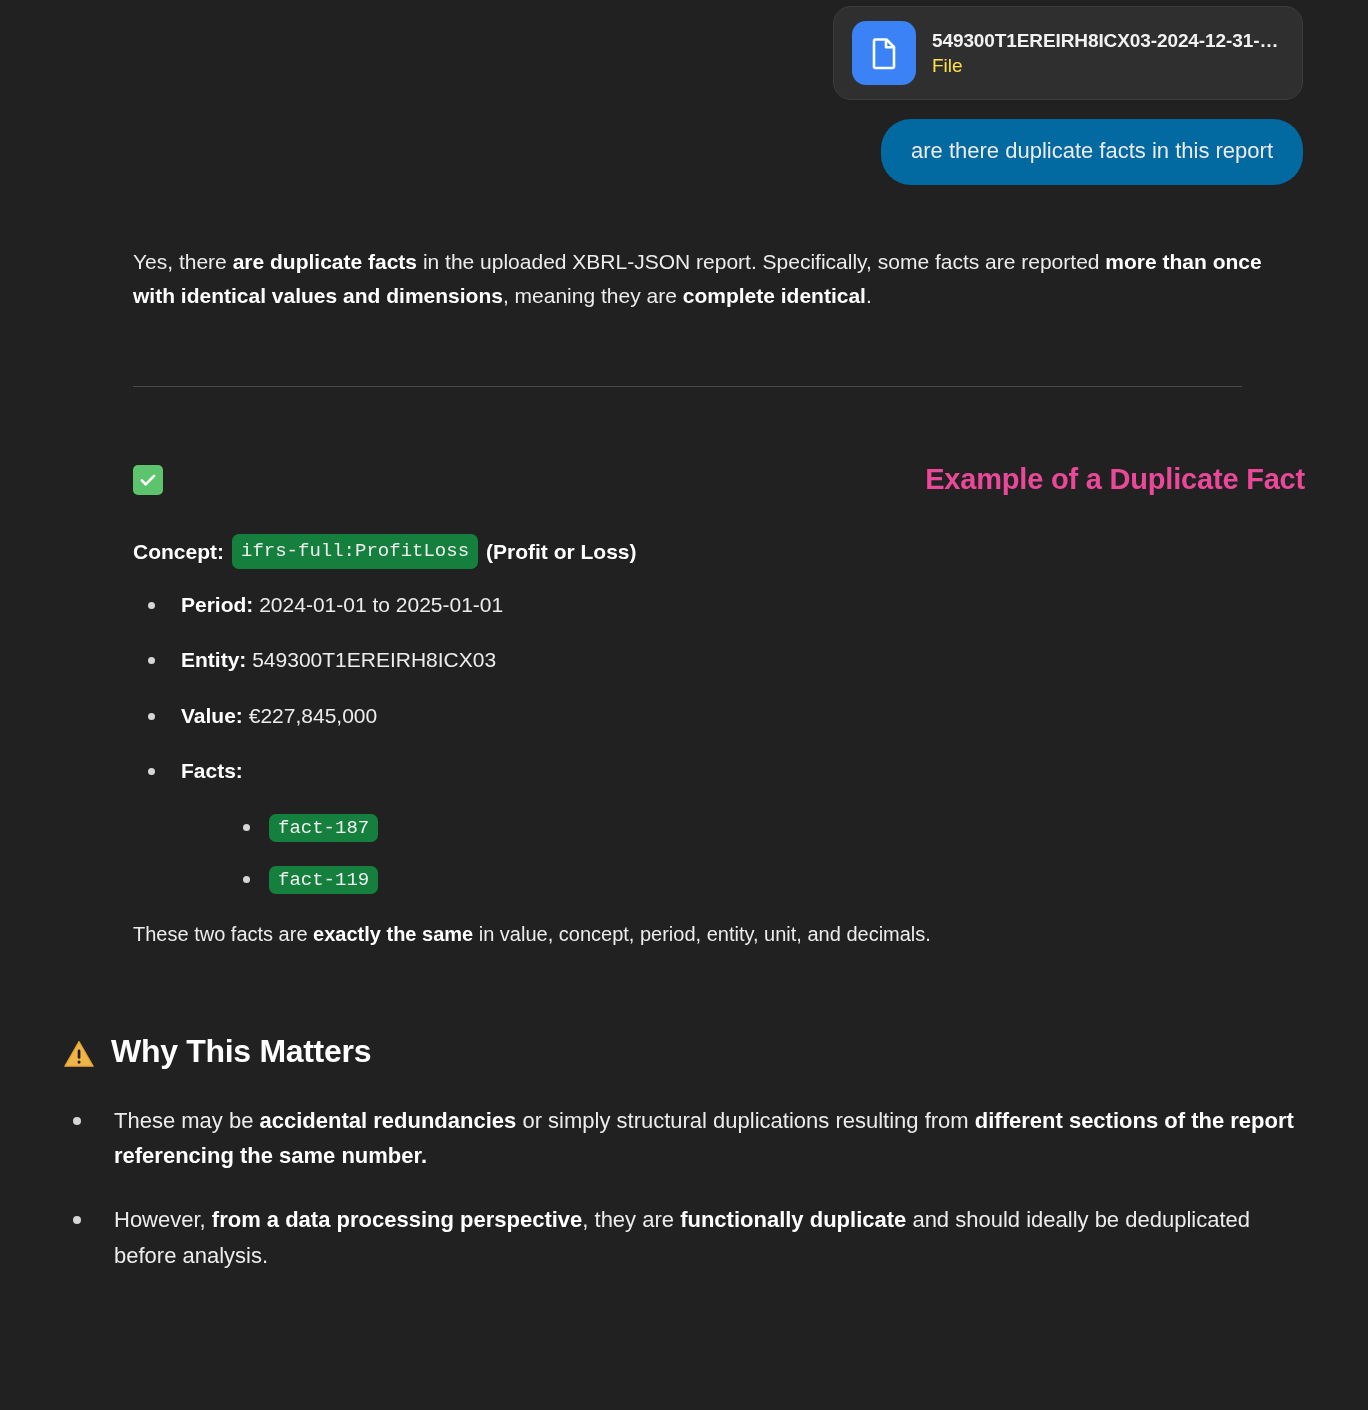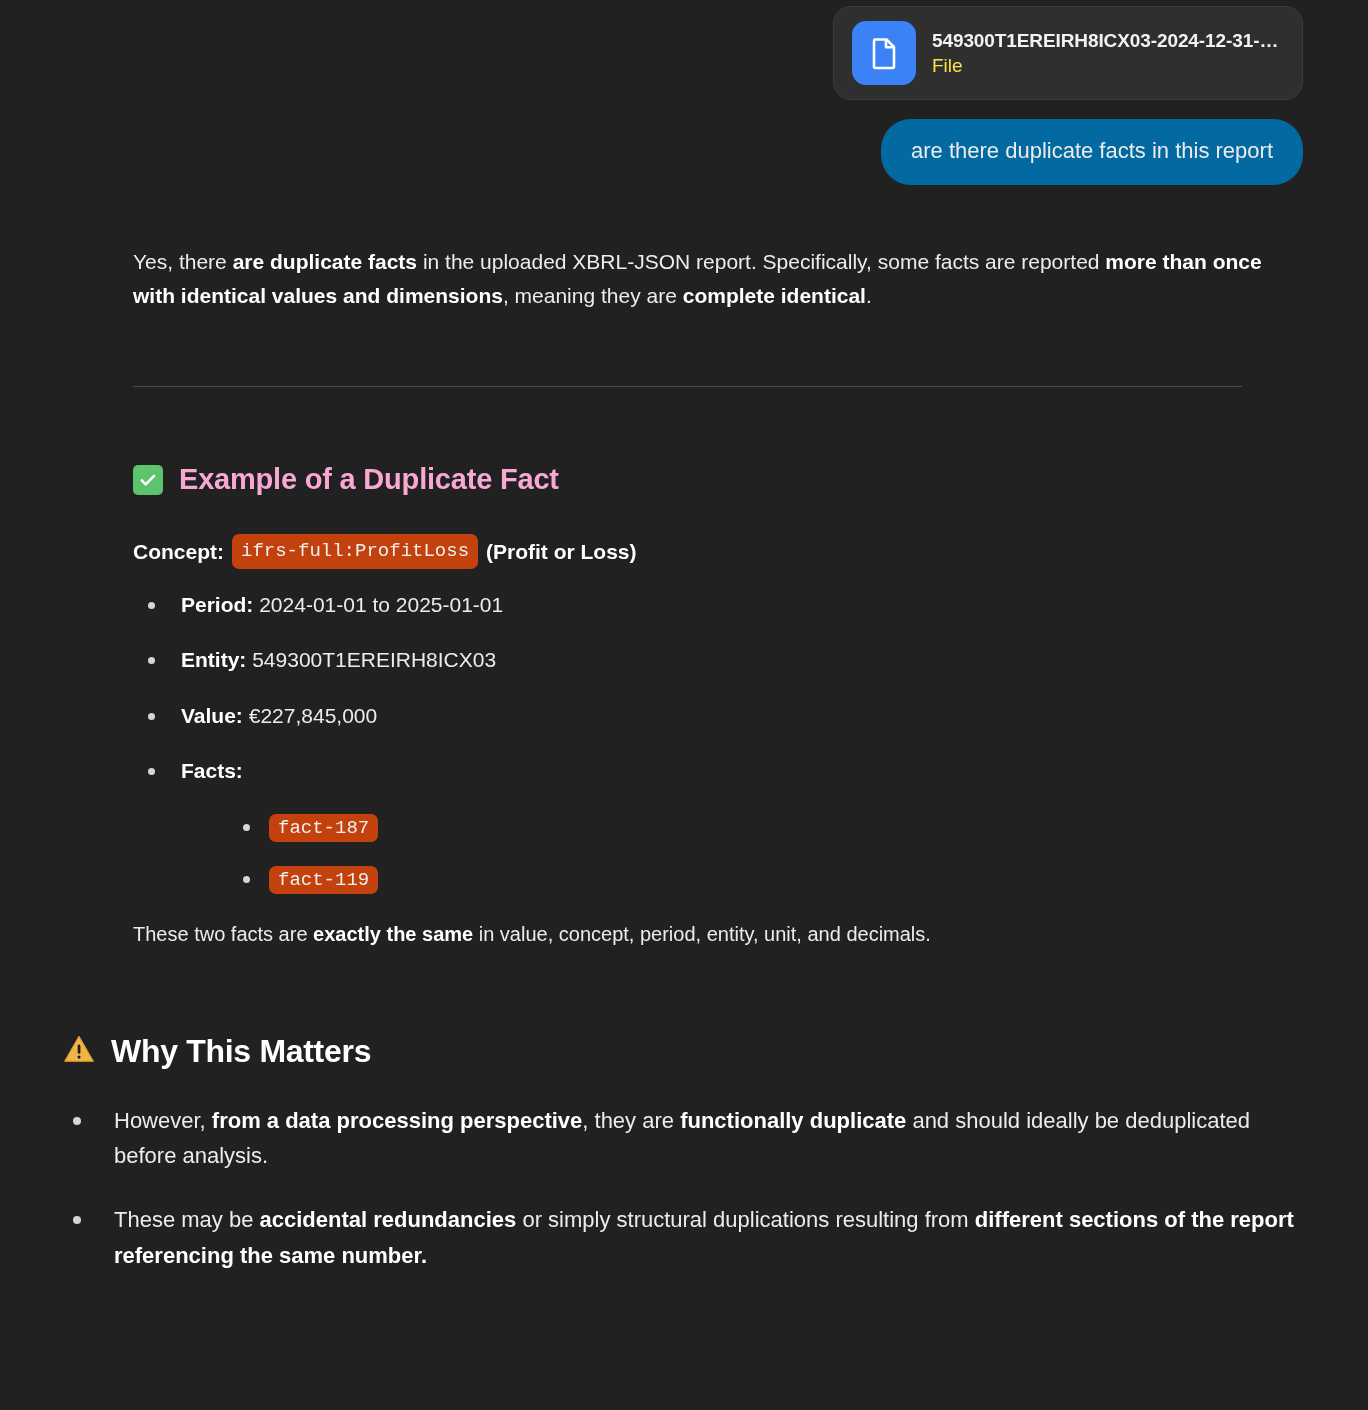--- a/index.html
+++ b/index.html
@@ -117,22 +117,23 @@
   }
 
   .h3 {
     display: flex;
     align-items: center;
     gap: 16px;
     margin: 76px 0 0 0;
     padding-left: 70px;
     font-size: 29px;
     font-weight: 700;
-    color: #f9a8d4;
+    color: #ec4899;
     letter-spacing: -0.2px;
+    justify-content: space-between;
   }
 
   .check-icon {
     width: 30px;
     height: 30px;
     min-width: 30px;
     border-radius: 5px;
     background: #5dc36d;
     display: inline-flex;
     align-items: center;
@@ -148,21 +149,21 @@
     display: flex;
     align-items: center;
     flex-wrap: wrap;
     gap: 8px;
   }
   .concept-line .lbl { font-weight: 700; color: #ffffff; }
   .concept-line .tail { font-weight: 700; color: #ffffff; }
 
   code.chip {
     font-family: "Liberation Mono", "DejaVu Sans Mono", monospace;
-    background: #c2410c;
+    background: #15803d;
     border-radius: 7px;
     padding: 3px 9px;
     font-size: 19px;
     color: #f0f0f0;
     white-space: nowrap;
   }
 
   ul.lvl1 {
     list-style: none;
     margin: 20px 0 0 0;
@@ -214,21 +215,21 @@
     margin: 14px 0 0 0;
     padding-left: 70px;
     font-size: 20px;
     line-height: 1.6;
     color: #ececec;
   }
   .closing b { font-weight: 700; color: #ffffff; }
 
   .h2 {
     display: flex;
-    align-items: flex-start;
+    align-items: flex-end;
     gap: 16px;
     margin: 83px 0 0 0;
     padding-left: 0;
     font-size: 32px;
     font-weight: 700;
     color: #ffffff;
     letter-spacing: -0.3px;
   }
   .warn-icon {
     width: 32px;
@@ -345,18 +346,18 @@
         <svg width="32" height="30" viewBox="0 0 32 30" aria-hidden="true">
           <path d="M16 2.6 30.2 27.2H1.8L16 2.6Z" fill="#efb547" stroke="#e0a336" stroke-width="1.2" stroke-linejoin="round"></path>
           <rect x="14.7" y="10.6" width="2.7" height="9.2" rx="1.35" fill="#1d1d1d"></rect>
           <circle cx="16.05" cy="23.1" r="1.55" fill="#1d1d1d"></circle>
         </svg>
       </span>
       <span>Why This Matters</span>
     </h2>
 
     <ul class="why">
+      <li><span>These may be </span><b>accidental redundancies</b><span> or simply structural duplications resulting from </span><b>different sections of the report referencing the same number.</b><span></span></li>
       <li><span>However, </span><b>from a data processing perspective</b><span>, they are </span><b>functionally duplicate</b><span> and should ideally be deduplicated before analysis.</span></li>
-      <li><span>These may be </span><b>accidental redundancies</b><span> or simply structural duplications resulting from </span><b>different sections of the report referencing the same number.</b><span></span></li>
     </ul>
 
   </div>
 </div>
 
 </body></html>

